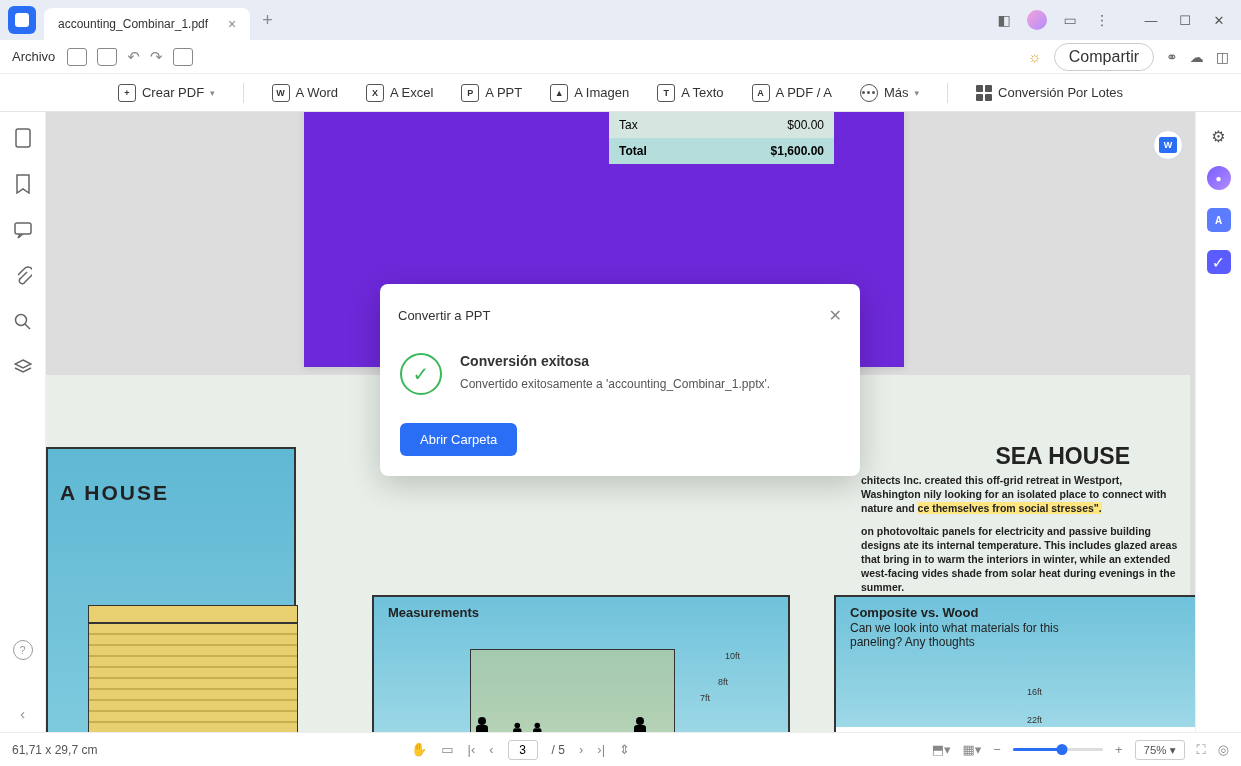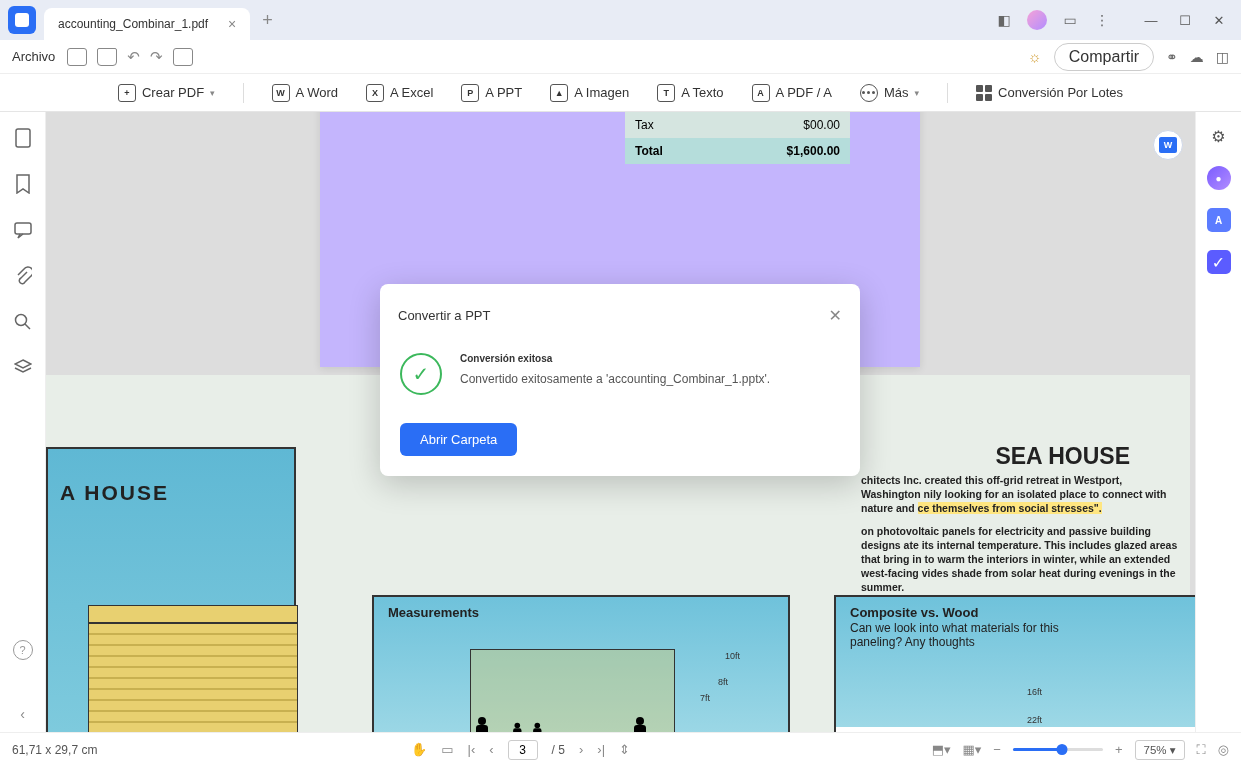--- a/index.html
+++ b/index.html
@@ -45,21 +45,21 @@
 .main { display: flex; height: 620px; position: relative; }
 .left-rail { width: 46px; background: #fff; display: flex; flex-direction: column; align-items: center; padding-top: 16px; gap: 26px; border-right: 1px solid #eee; }
 .rail-icon { width: 20px; height: 20px; color: #666; font-size: 18px; cursor: pointer; display: flex; align-items: center; justify-content: center; }
 .rail-icon svg { stroke: #666; fill: none; stroke-width: 1.5; }
 .help-icon { margin-top: auto; margin-bottom: 20px; width: 20px; height: 20px; border: 1.5px solid #999; border-radius: 50%; display: flex; align-items: center; justify-content: center; font-size: 11px; color: #999; }
 .back-arrow { margin-bottom: 10px; color: #888; font-size: 14px; }
 
 .canvas { flex: 1; background: #ddd; overflow: hidden; position: relative; }
 
 
-.page1 { position: absolute; top: -10px; left: 274px; width: 600px; height: 265px; background: #c4b5fd; box-shadow: 0 2px 8px rgba(0,0,0,0.1); }
+.page1 { position: absolute; top: -10px; left: 258px; width: 600px; height: 265px; background: #6d28d9; box-shadow: 0 2px 8px rgba(0,0,0,0.1); }
 .invoice-table { position: absolute; top: 10px; right: 70px; width: 225px; border-collapse: collapse; font-size: 12px; }
 .invoice-table td { padding: 6px 10px; }
 .invoice-table tr:first-child { background: #d5e5e0; }
 .invoice-table tr:last-child { background: #b5dddb; font-weight: 600; }
 .invoice-table td:last-child { text-align: right; }
 
 .page2 { position: absolute; top: 263px; left: 0; width: 1144px; height: 500px; background: #e8eee8; padding: 0; }
 .house-left { position: absolute; top: 72px; left: 0; width: 250px; height: 380px; background: linear-gradient(#5fb8d4, #88d0e0); border: 2px solid #333; }
 .house-title { position: absolute; top: 106px; left: 14px; font-size: 21px; font-weight: 700; letter-spacing: 2px; color: #222; }
 .house-building { position: absolute; bottom: 0; left: 0; width: 250px; height: 220px; }
@@ -93,21 +93,21 @@
 .sliders-icon { color: #555; }
 .ai-icon { background: linear-gradient(135deg, #7a5cff, #b28dff); border-radius: 50%; color: #fff; font-size: 10px; }
 .aa-icon { background: #5b7cff; border-radius: 5px; color: #fff; font-size: 10px; font-weight: bold; }
 .check-icon { background: #5b5cff; border-radius: 5px; color: #fff; }
 .dialog { position: absolute; top: 284px; left: 380px; width: 480px; background: #fff; border-radius: 8px; box-shadow: 0 8px 32px rgba(0,0,0,0.2); }
 .dialog-header { display: flex; align-items: center; justify-content: space-between; padding: 22px 18px; font-size: 13px; color: #333; }
 .dialog-close { color: #888; font-size: 16px; cursor: pointer; }
 .dialog-body { display: flex; padding: 6px 20px 18px; gap: 18px; align-items: flex-start; }
 .success-circle { width: 42px; height: 42px; border: 2.5px solid #3cb85c; border-radius: 50%; display: flex; align-items: center; justify-content: center; flex-shrink: 0; }
 .success-check { color: #3cb85c; font-size: 20px; }
-.dialog-msg-title { font-size: 10px; font-weight: 600; color: #333; margin-bottom: 8px; }
+.dialog-msg-title { font-size: 14px; font-weight: 600; color: #333; margin-bottom: 8px; }
 .dialog-msg-body { font-size: 12px; color: #555; }
 .dialog-footer { display: flex; padding: 10px 20px 20px; }
 .primary-btn { background: #2a6ef5; color: #fff; border: none; border-radius: 6px; padding: 9px 20px; font-size: 13px; cursor: pointer; }
 
 
 .statusbar { position: absolute; bottom: 0; left: 0; right: 0; height: 34px; background: #fff; border-top: 1px solid #eee; display: flex; align-items: center; padding: 0 12px; font-size: 12px; color: #555; }
 .status-left { flex: 0 0 200px; }
 .status-center { flex: 1; display: flex; align-items: center; justify-content: center; gap: 14px; }
 .nav-btn { color: #888; font-size: 13px; cursor: pointer; }
 .page-input { width: 30px; border: 1px solid #ccc; border-radius: 3px; text-align: center; font-size: 12px; padding: 2px; }

